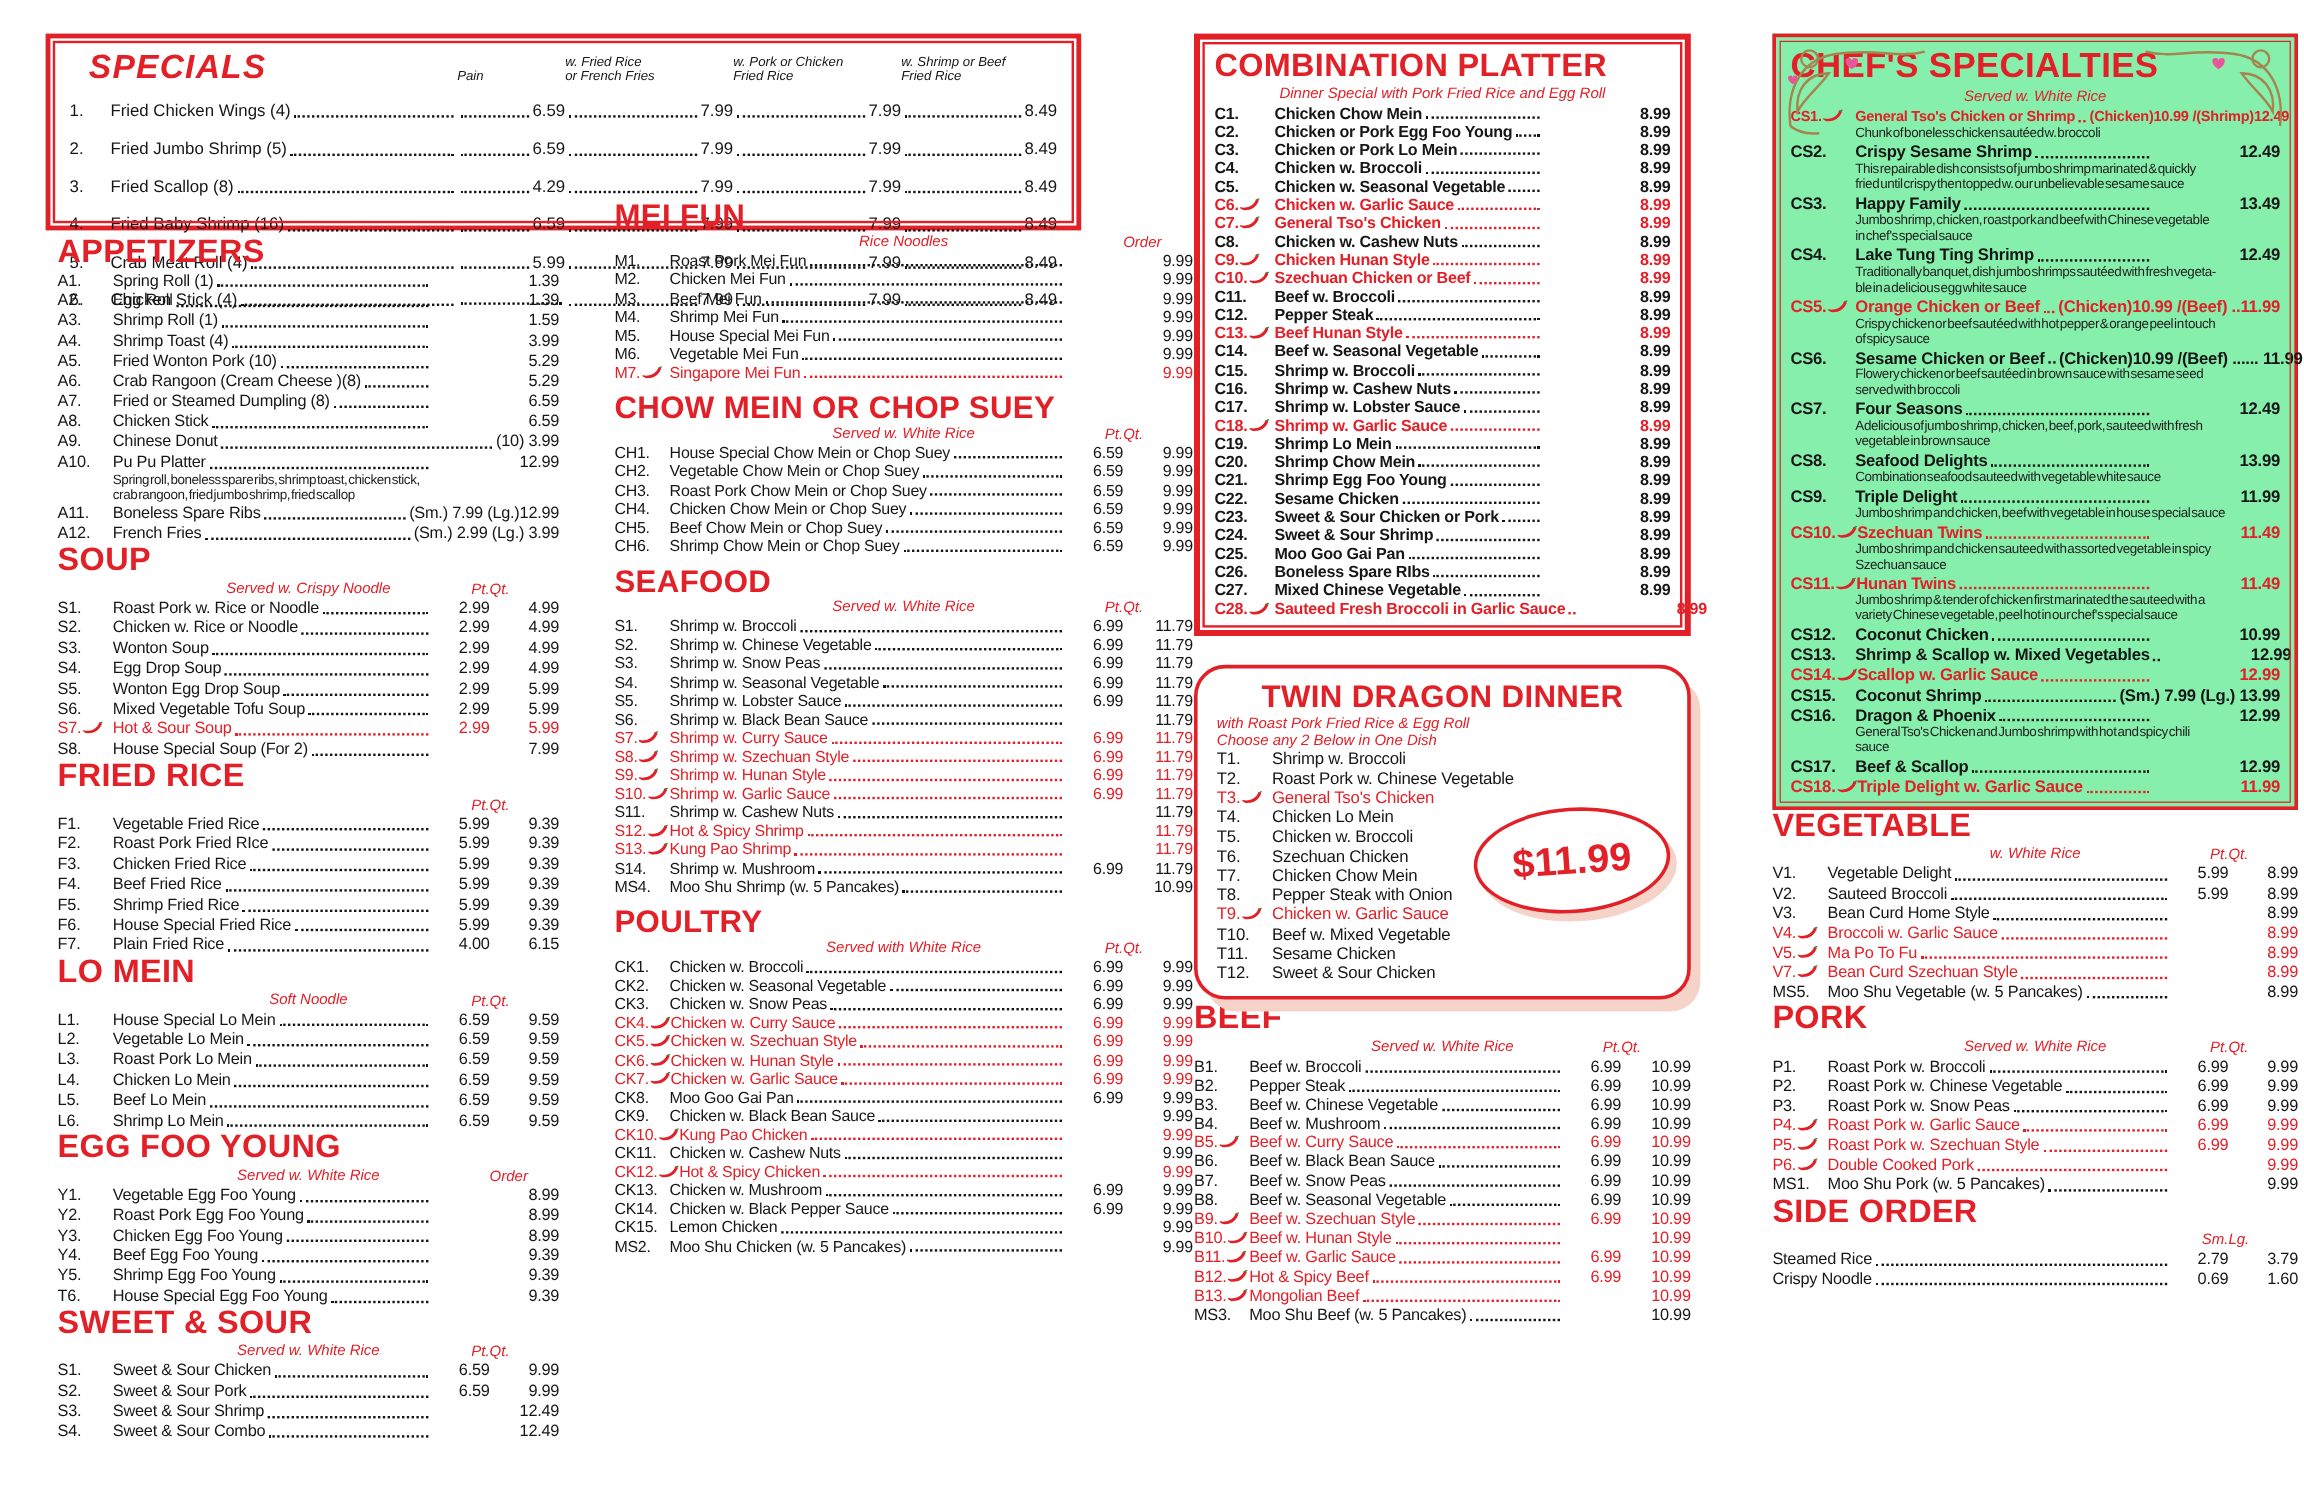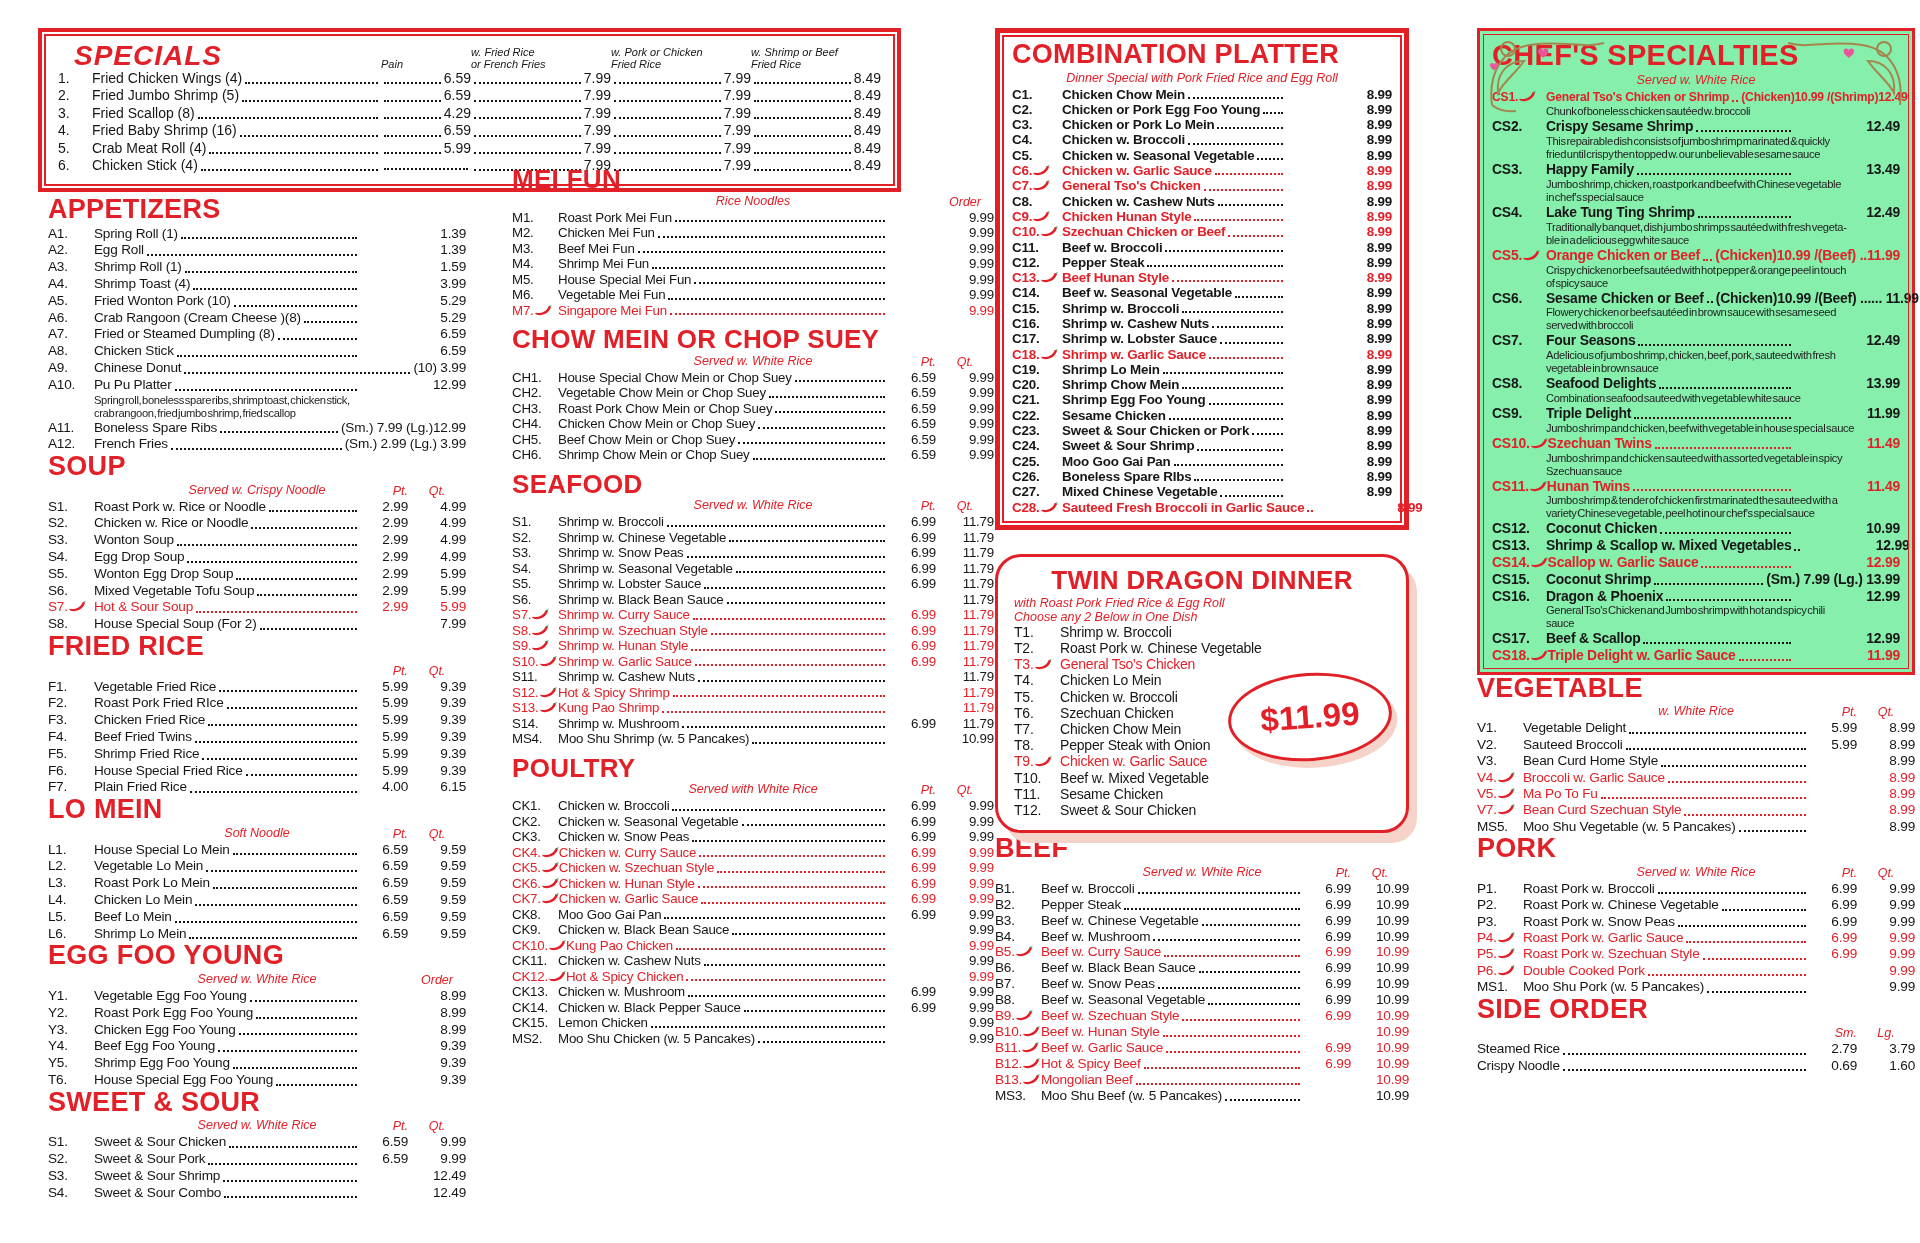--- a/index.html
+++ b/index.html
@@ -17,21 +17,21 @@
   .section-title{
     color:var(--red);font-weight:bold;text-align:left;
     font-size:27px;line-height:1.02;letter-spacing:.3px;margin:7px 0 2px;
     font-stretch:condensed;white-space:nowrap;
   }
   [data-section] > .section-title:first-child{margin-top:0;}
   .subrow{position:relative;height:16px;font-style:italic;color:var(--red);font-size:12.5px;line-height:14px;}
   .subtitle{position:absolute;left:0;right:0;text-align:center;white-space:nowrap;}
   .pheads{position:absolute;right:0;top:1px;display:flex;}
   .pheads .pt{flex:0 0 48px;text-align:right;}
-  .pheads .qt{flex:0 0 58px;text-align:center;}
+  .pheads .qt{flex:0 0 58px;text-align:left;}
   .row{display:flex;align-items:baseline;font-size:13.6px;line-height:16.8px;letter-spacing:-.2px;white-space:nowrap;}
   .row.red{color:var(--red);}
   .code{flex:0 0 auto;min-width:46px;font-weight:inherit;}
   .nm{flex:0 0 auto;}
   .lead{flex:1 1 6px;min-width:6px;border-bottom:2px dotted currentColor;margin:0 3px 3px 3px;align-self:flex-end;}
   .pt{flex:0 0 48px;text-align:right;}
   .qt{flex:0 0 58px;text-align:right;}
   .price{flex:0 0 auto;text-align:right;}
   .desc{font-size:11.2px;line-height:13px;padding-left:46px;color:#1d1d1d;letter-spacing:-.35px;word-spacing:-2px;font-weight:normal;}
   .chili{width:17px;height:11px;vertical-align:-1px;margin-left:1px;}
@@ -48,21 +48,21 @@
     border:4px solid var(--red);background:#fff;box-sizing:border-box;padding:4px 16px 6px;
   }
   #specials-box::after{content:"";position:absolute;inset:2px;border:2px solid var(--red);pointer-events:none;}
   .sp-title{position:absolute;left:32px;top:8px;color:var(--red);font-weight:bold;font-style:italic;font-size:28px;letter-spacing:1px;}
   .sp-headrow{display:flex;margin-top:2px;height:32px;align-items:flex-end;font-style:italic;font-size:11px;line-height:11.5px;}
   .sp-headrow .sp-spacer{flex:1 1 auto;}
   .sp-h{white-space:nowrap;}
   .sp-row{display:flex;align-items:baseline;font-size:14px;line-height:17.4px;white-space:nowrap;}
   .sp-num{flex:0 0 34px;}
   .sp-cell{display:flex;align-items:baseline;}
-  .w1{flex:0 0 90px;}.w2{flex:0 0 140px;}.w3{flex:0 0 140px;}.w4{flex:0 0 130px;}
+  .w1{flex:0 0 90px;}.w2{flex:0 0 140px;}.w3{flex:0 0 140px;margin-top:14px;}.w4{flex:0 0 130px;}
   
   #combo-box{border:5px solid var(--red);position:relative;background:#fff;padding:8px 12px 10px;box-sizing:border-box;}
   #combo-box::after{content:"";position:absolute;inset:2px;border:2px solid var(--red);pointer-events:none;}
   .combo .row{font-weight:bold;font-size:13.4px;line-height:15.3px;}
   .combo .code{min-width:50px;}
   .combo .section-title{font-size:27px;}
   
   #twin-box{
     position:relative;margin-top:24px;border:3px solid var(--red);border-radius:26px;
     padding:8px 16px 12px;box-shadow:9px 11px 0 -1px var(--pink);background:#fff;
@@ -414,21 +414,21 @@
       </div>
       <div class="row">
         <span class="code">F3.</span>
         <span class="nm">Chicken Fried Rice</span>
         <span class="lead"></span>
         <span class="pt">5.99</span>
         <span class="qt">9.39</span>
       </div>
       <div class="row">
         <span class="code">F4.</span>
-        <span class="nm">Beef Fried Twins</span>
+        <span class="nm">Beef Fried Rice</span>
         <span class="lead"></span>
         <span class="pt">5.99</span>
         <span class="qt">9.39</span>
       </div>
       <div class="row">
         <span class="code">F5.</span>
         <span class="nm">Shrimp Fried Rice</span>
         <span class="lead"></span>
         <span class="pt">5.99</span>
         <span class="qt">9.39</span>

